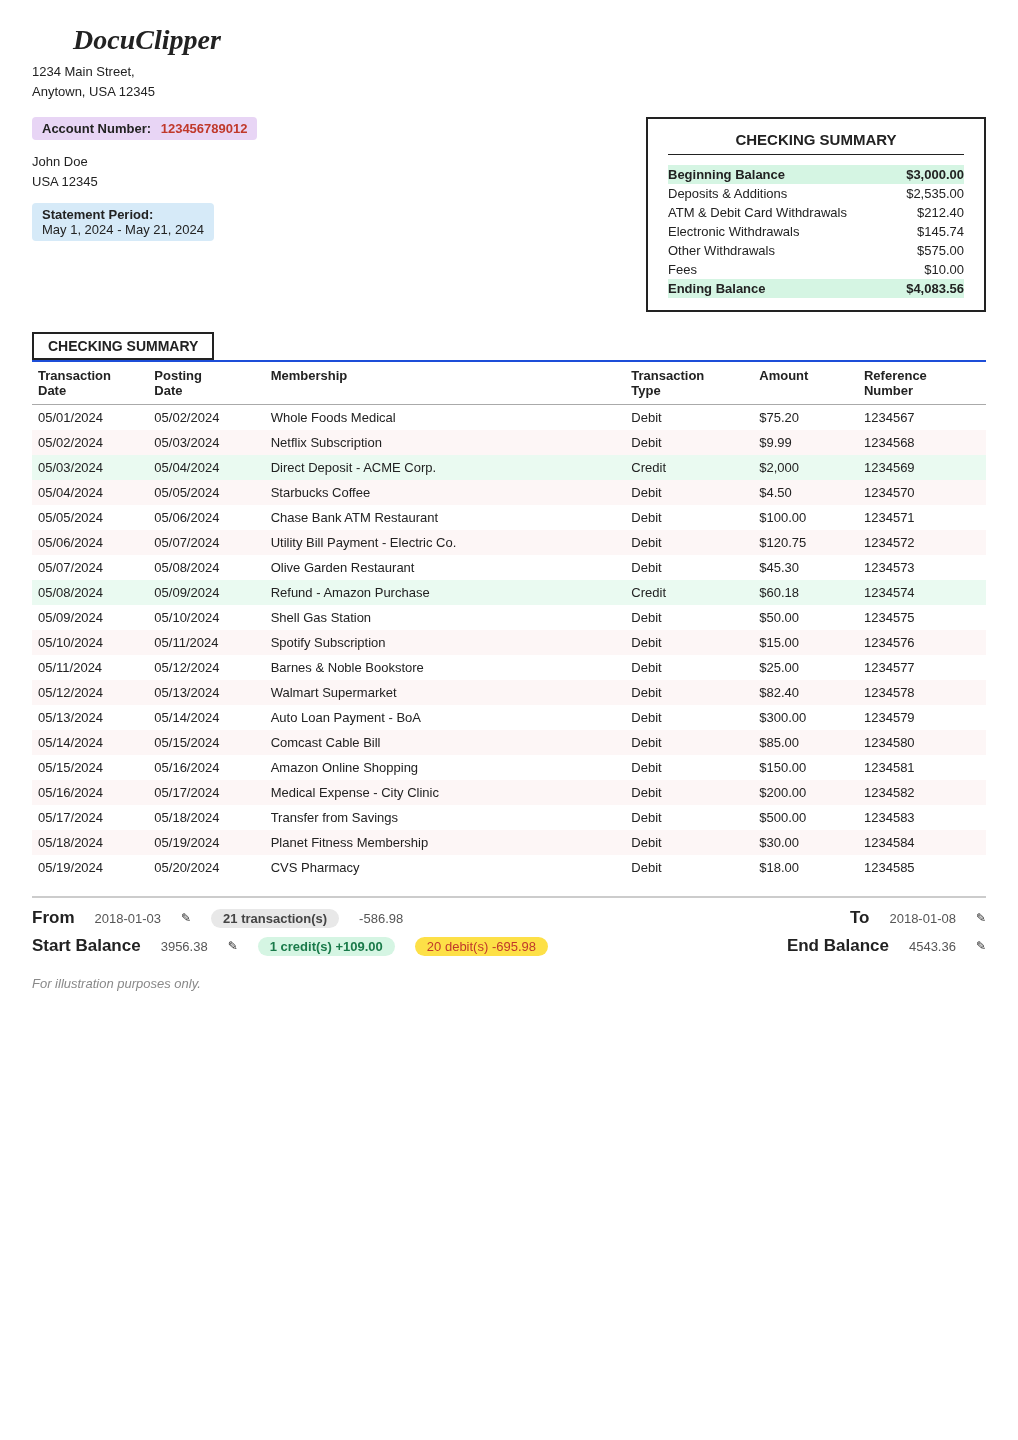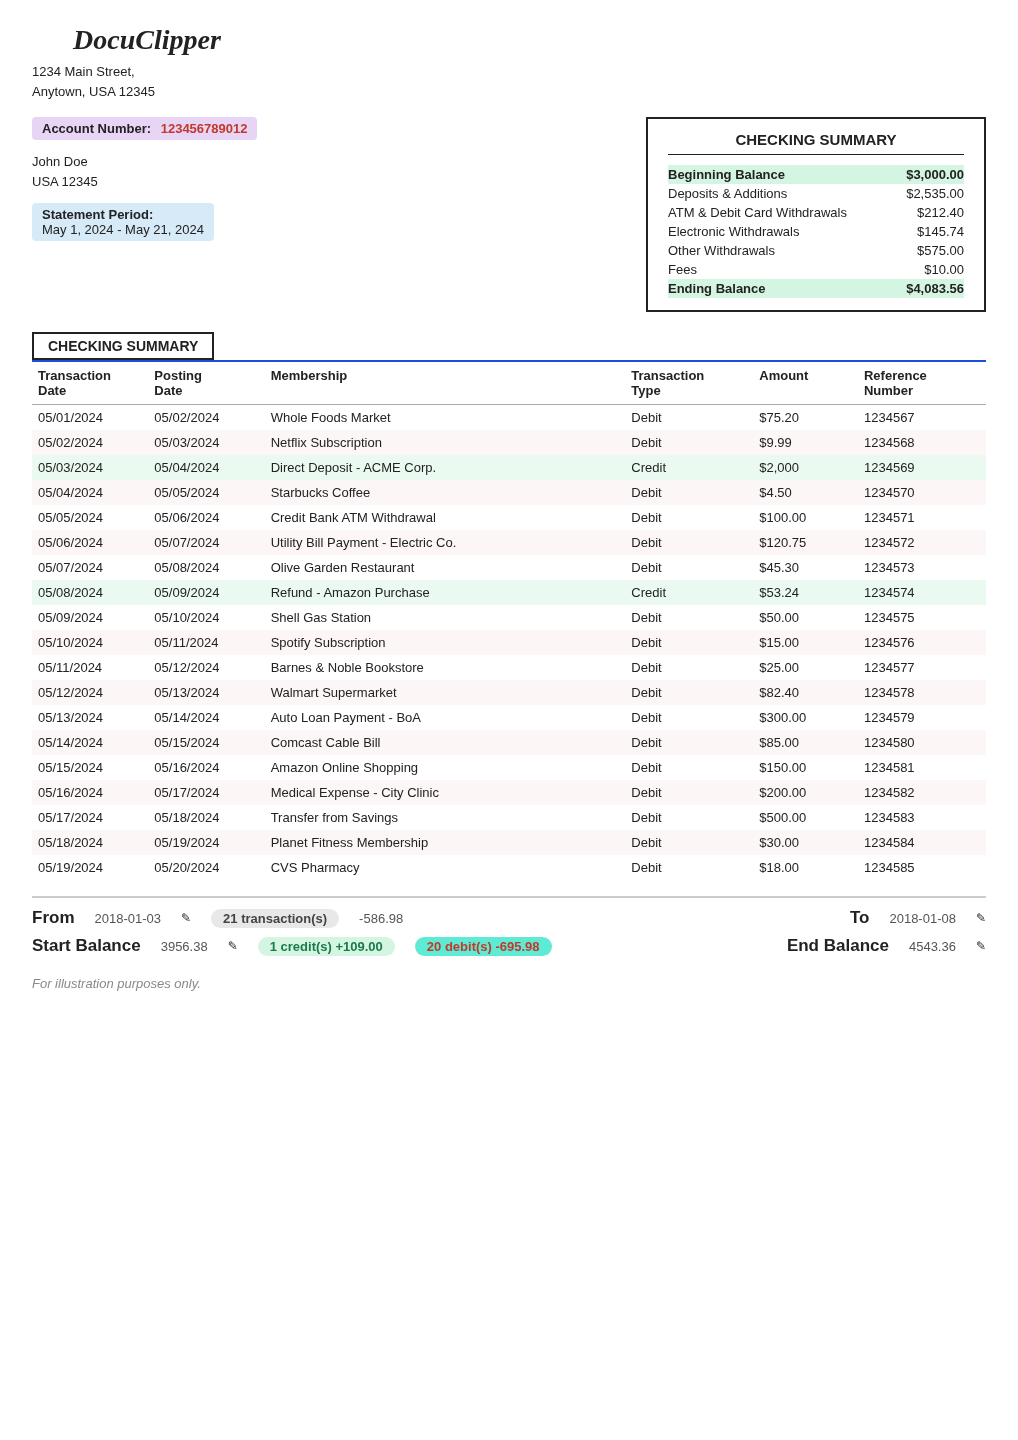--- a/index.html
+++ b/index.html
@@ -116,21 +116,21 @@
     .footer-value { font-size: 13px; color: #555; }
     .edit-icon { font-size: 12px; cursor: pointer; }
     .badge {
       border-radius: 12px;
       padding: 2px 12px;
       font-size: 13px;
       font-weight: bold;
     }
     .badge-gray { background: #e8e8e8; color: #444; }
     .badge-green { background: #d5f5e3; color: #1a7a4a; font-weight: bold; }
-    .badge-orange { background: #5eead4; color: #c0392b; font-weight: bold; }
+    .badge-orange { background: #fde047; color: #c0392b; font-weight: normal; }
     .italic-note {
       text-align: left;
       font-style: italic;
       color: #888;
       font-size: 13px;
       margin-top: 20px;
     }
   </style>
 </head>
 <body>
@@ -210,21 +210,21 @@
         <th style="width:310px;">Membership</th>
         <th style="width:110px;">Transaction<br>Type</th>
         <th style="width:90px;">Amount</th>
         <th style="width:110px;">Reference<br>Number</th>
       </tr>
     </thead>
     <tbody id="tx-body">
         <tr style="background: rgb(255, 255, 255);">
       <td>05/01/2024</td>
       <td>05/02/2024</td>
-      <td>Whole Foods Market</td>
+      <td>Whole Foods Medical</td>
       <td>Debit</td>
       <td>$75.20</td>
       <td>1234567</td>
     </tr>
         <tr style="background: rgb(253, 246, 246);">
       <td>05/02/2024</td>
       <td>05/03/2024</td>
       <td>Netflix Subscription</td>
       <td>Debit</td>
       <td>$9.99</td>
@@ -242,21 +242,21 @@
       <td>05/04/2024</td>
       <td>05/05/2024</td>
       <td>Starbucks Coffee</td>
       <td>Debit</td>
       <td>$4.50</td>
       <td>1234570</td>
     </tr>
         <tr style="background: rgb(255, 255, 255);">
       <td>05/05/2024</td>
       <td>05/06/2024</td>
-      <td>Credit Bank ATM Withdrawal</td>
+      <td>Chase Bank ATM Restaurant</td>
       <td>Debit</td>
       <td>$100.00</td>
       <td>1234571</td>
     </tr>
         <tr style="background: rgb(253, 246, 246);">
       <td>05/06/2024</td>
       <td>05/07/2024</td>
       <td>Utility Bill Payment - Electric Co.</td>
       <td>Debit</td>
       <td>$120.75</td>
@@ -268,21 +268,21 @@
       <td>Olive Garden Restaurant</td>
       <td>Debit</td>
       <td>$45.30</td>
       <td>1234573</td>
     </tr>
         <tr class="tx-row-credit">
       <td>05/08/2024</td>
       <td>05/09/2024</td>
       <td>Refund - Amazon Purchase</td>
       <td>Credit</td>
-      <td>$53.24</td>
+      <td>$60.18</td>
       <td>1234574</td>
     </tr>
         <tr style="background: rgb(255, 255, 255);">
       <td>05/09/2024</td>
       <td>05/10/2024</td>
       <td>Shell Gas Station</td>
       <td>Debit</td>
       <td>$50.00</td>
       <td>1234575</td>
     </tr>

